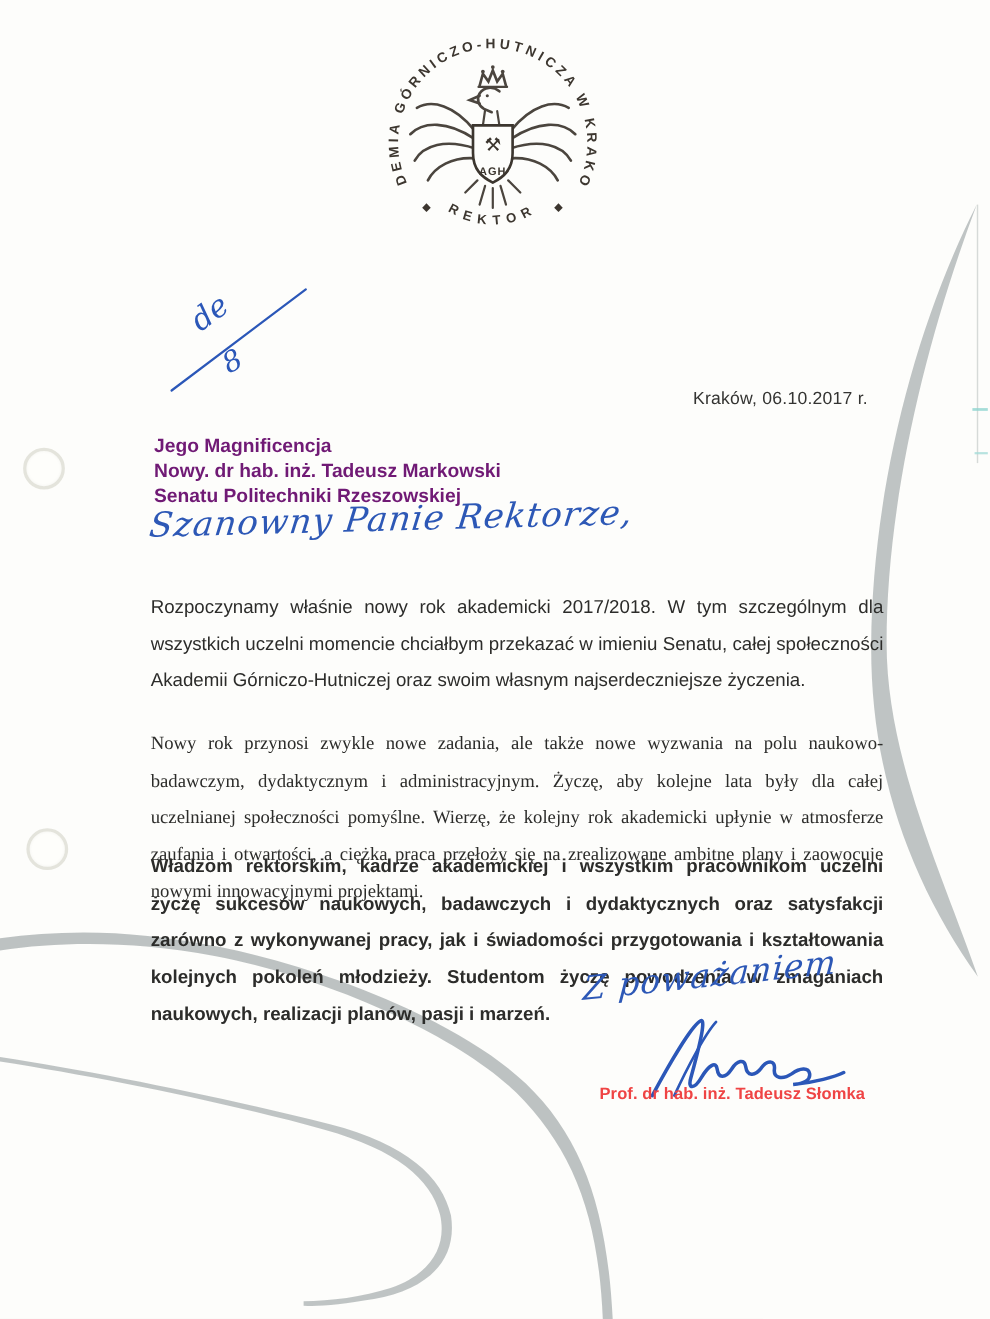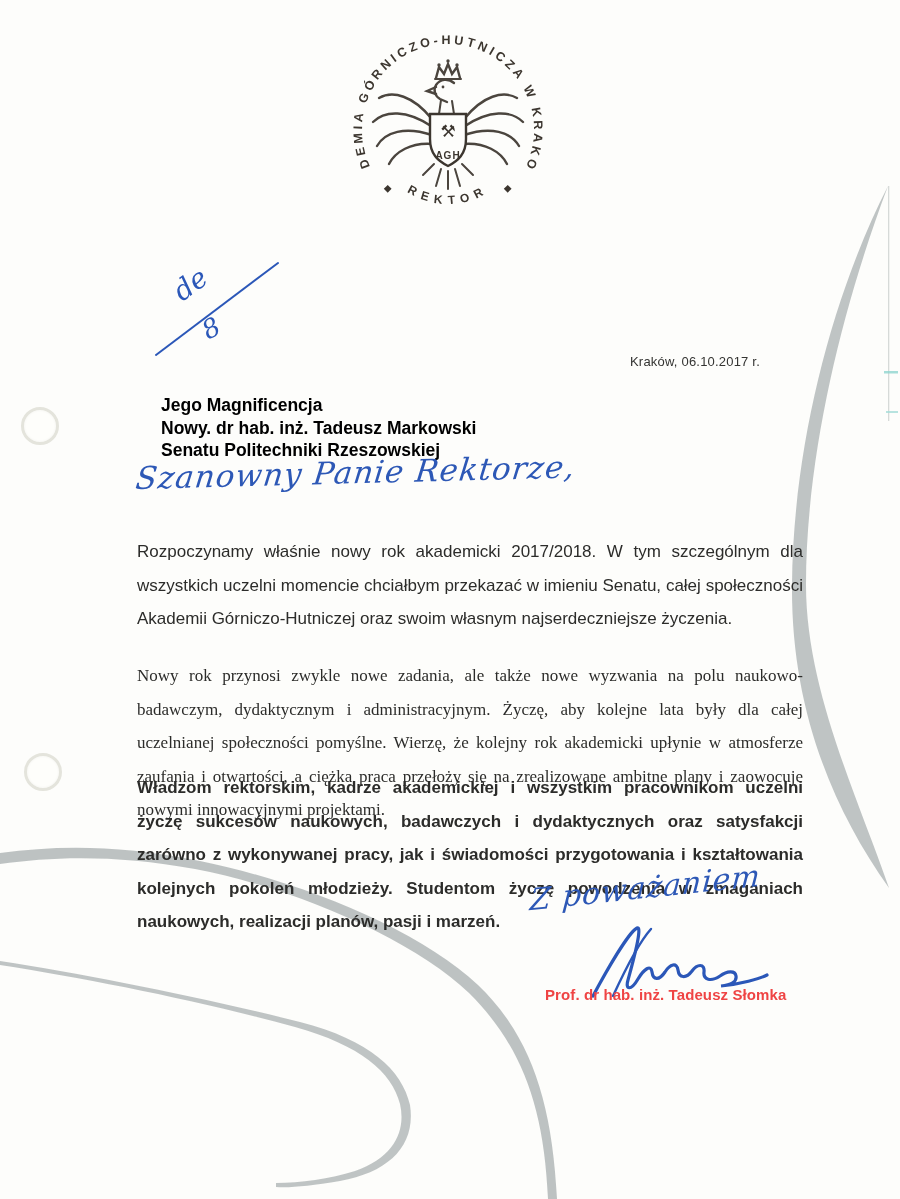--- a/index.html
+++ b/index.html
@@ -20,25 +20,25 @@
   .hole-bottom{left:24px;top:753px;}
   .seal{position:absolute;left:335px;top:34px;width:226px;height:196px;}
   .seal text{fill:#3c362f;font-family:"Liberation Sans","DejaVu Sans",sans-serif;}
   .ring-text{font-size:12.5px;font-weight:bold;letter-spacing:3.4px;}
   .ring-sub{font-size:12px;font-weight:bold;letter-spacing:6px;}
   .shield-monogram{font-size:10px;font-weight:bold;letter-spacing:1px;}
   .hammers-glyph{font-size:17px;}
   .corner-mark{position:absolute;left:148px;top:248px;width:140px;height:115px;}
   .hw-ink{fill:#2b57b8;font-family:"DejaVu Serif","Liberation Serif",serif;font-style:italic;}
   .dateline{
-    position:absolute;left:630px;top:354px;font-size:13px;color:#343432;
+    position:absolute;left:630px;top:354px;font-size:16px;color:#343432;
     letter-spacing:0.2px;white-space:nowrap;
   }
   .recipient{position:absolute;left:140px;top:394px;font-size:17.5px;font-weight:bold;
-    line-height:22.5px;color:#000000;margin-left:21px;}
+    line-height:22.5px;color:#701a75;}
   .salutation{
     position:absolute;left:136px;top:460px;font-size:31px;color:#2d58b6;
     font-family:"DejaVu Serif","Liberation Serif",serif;font-style:italic;
     letter-spacing:1px;white-space:nowrap;
     transform:rotate(-1.5deg) skewX(-8deg);transform-origin:left center;
   }
   .para{
     position:absolute;left:137px;width:666px;font-size:17px;line-height:33.5px;
     text-align:justify;color:#2c2c2a;margin-top:19px;
   }

